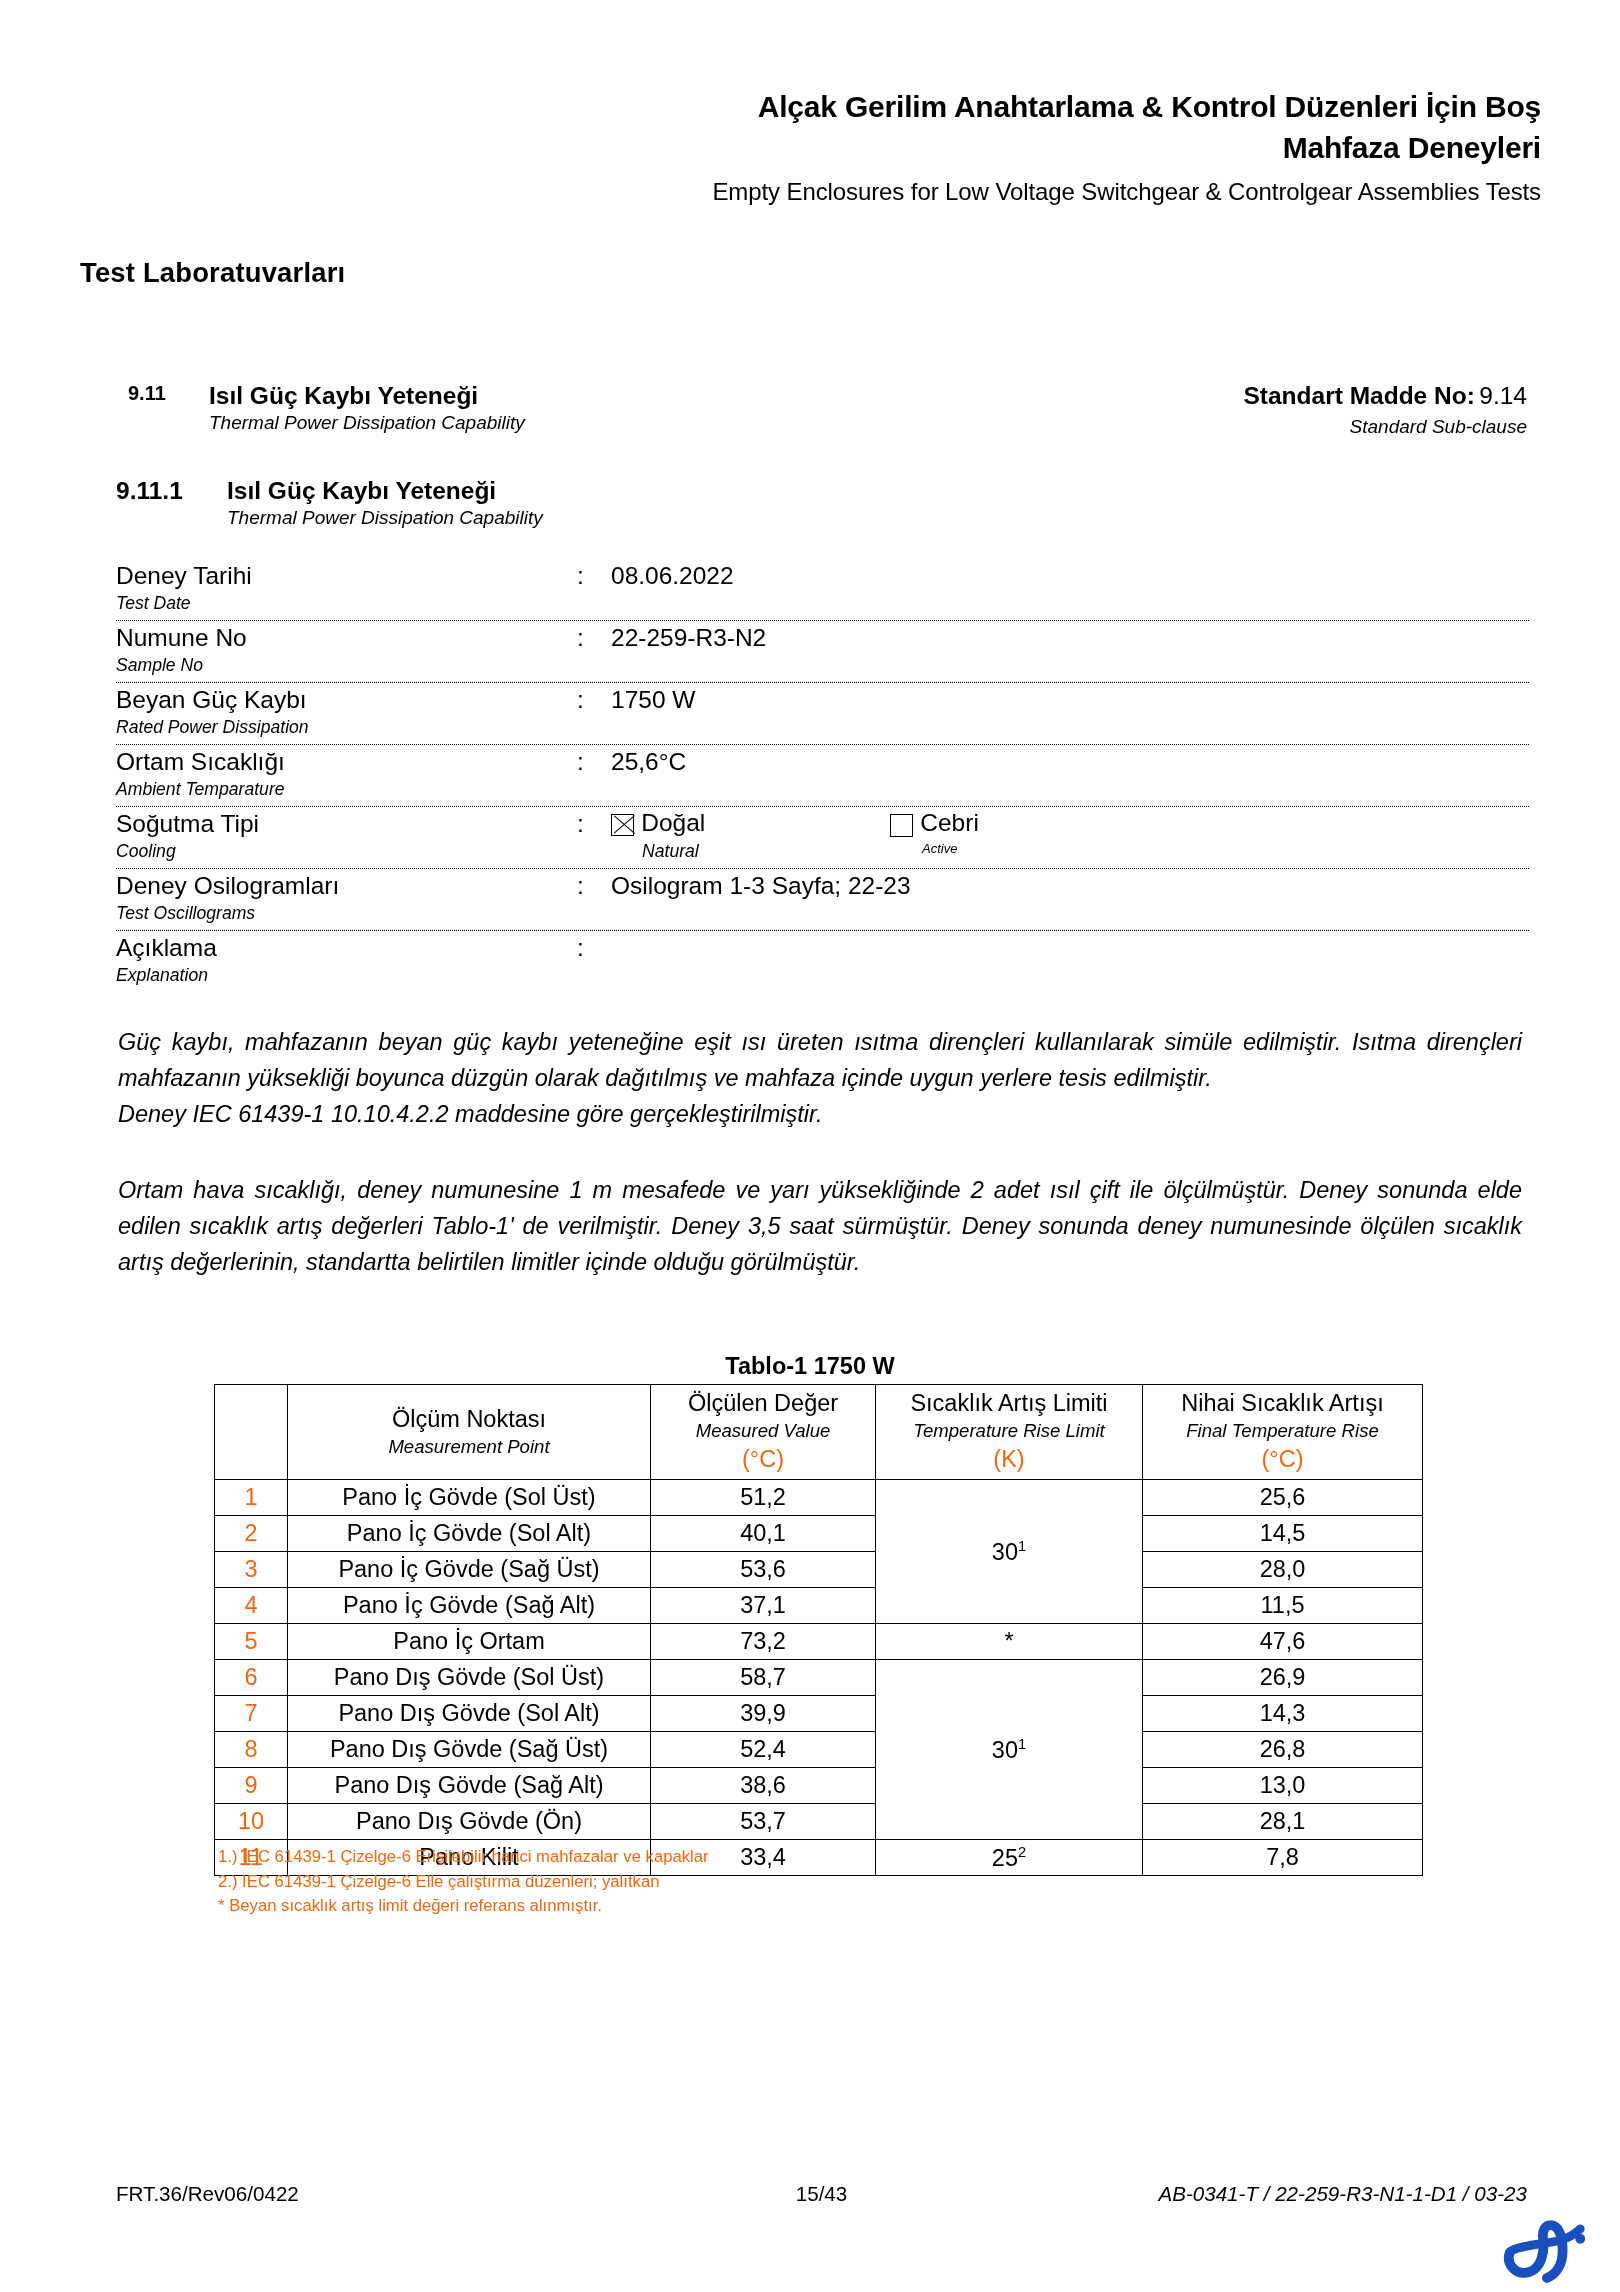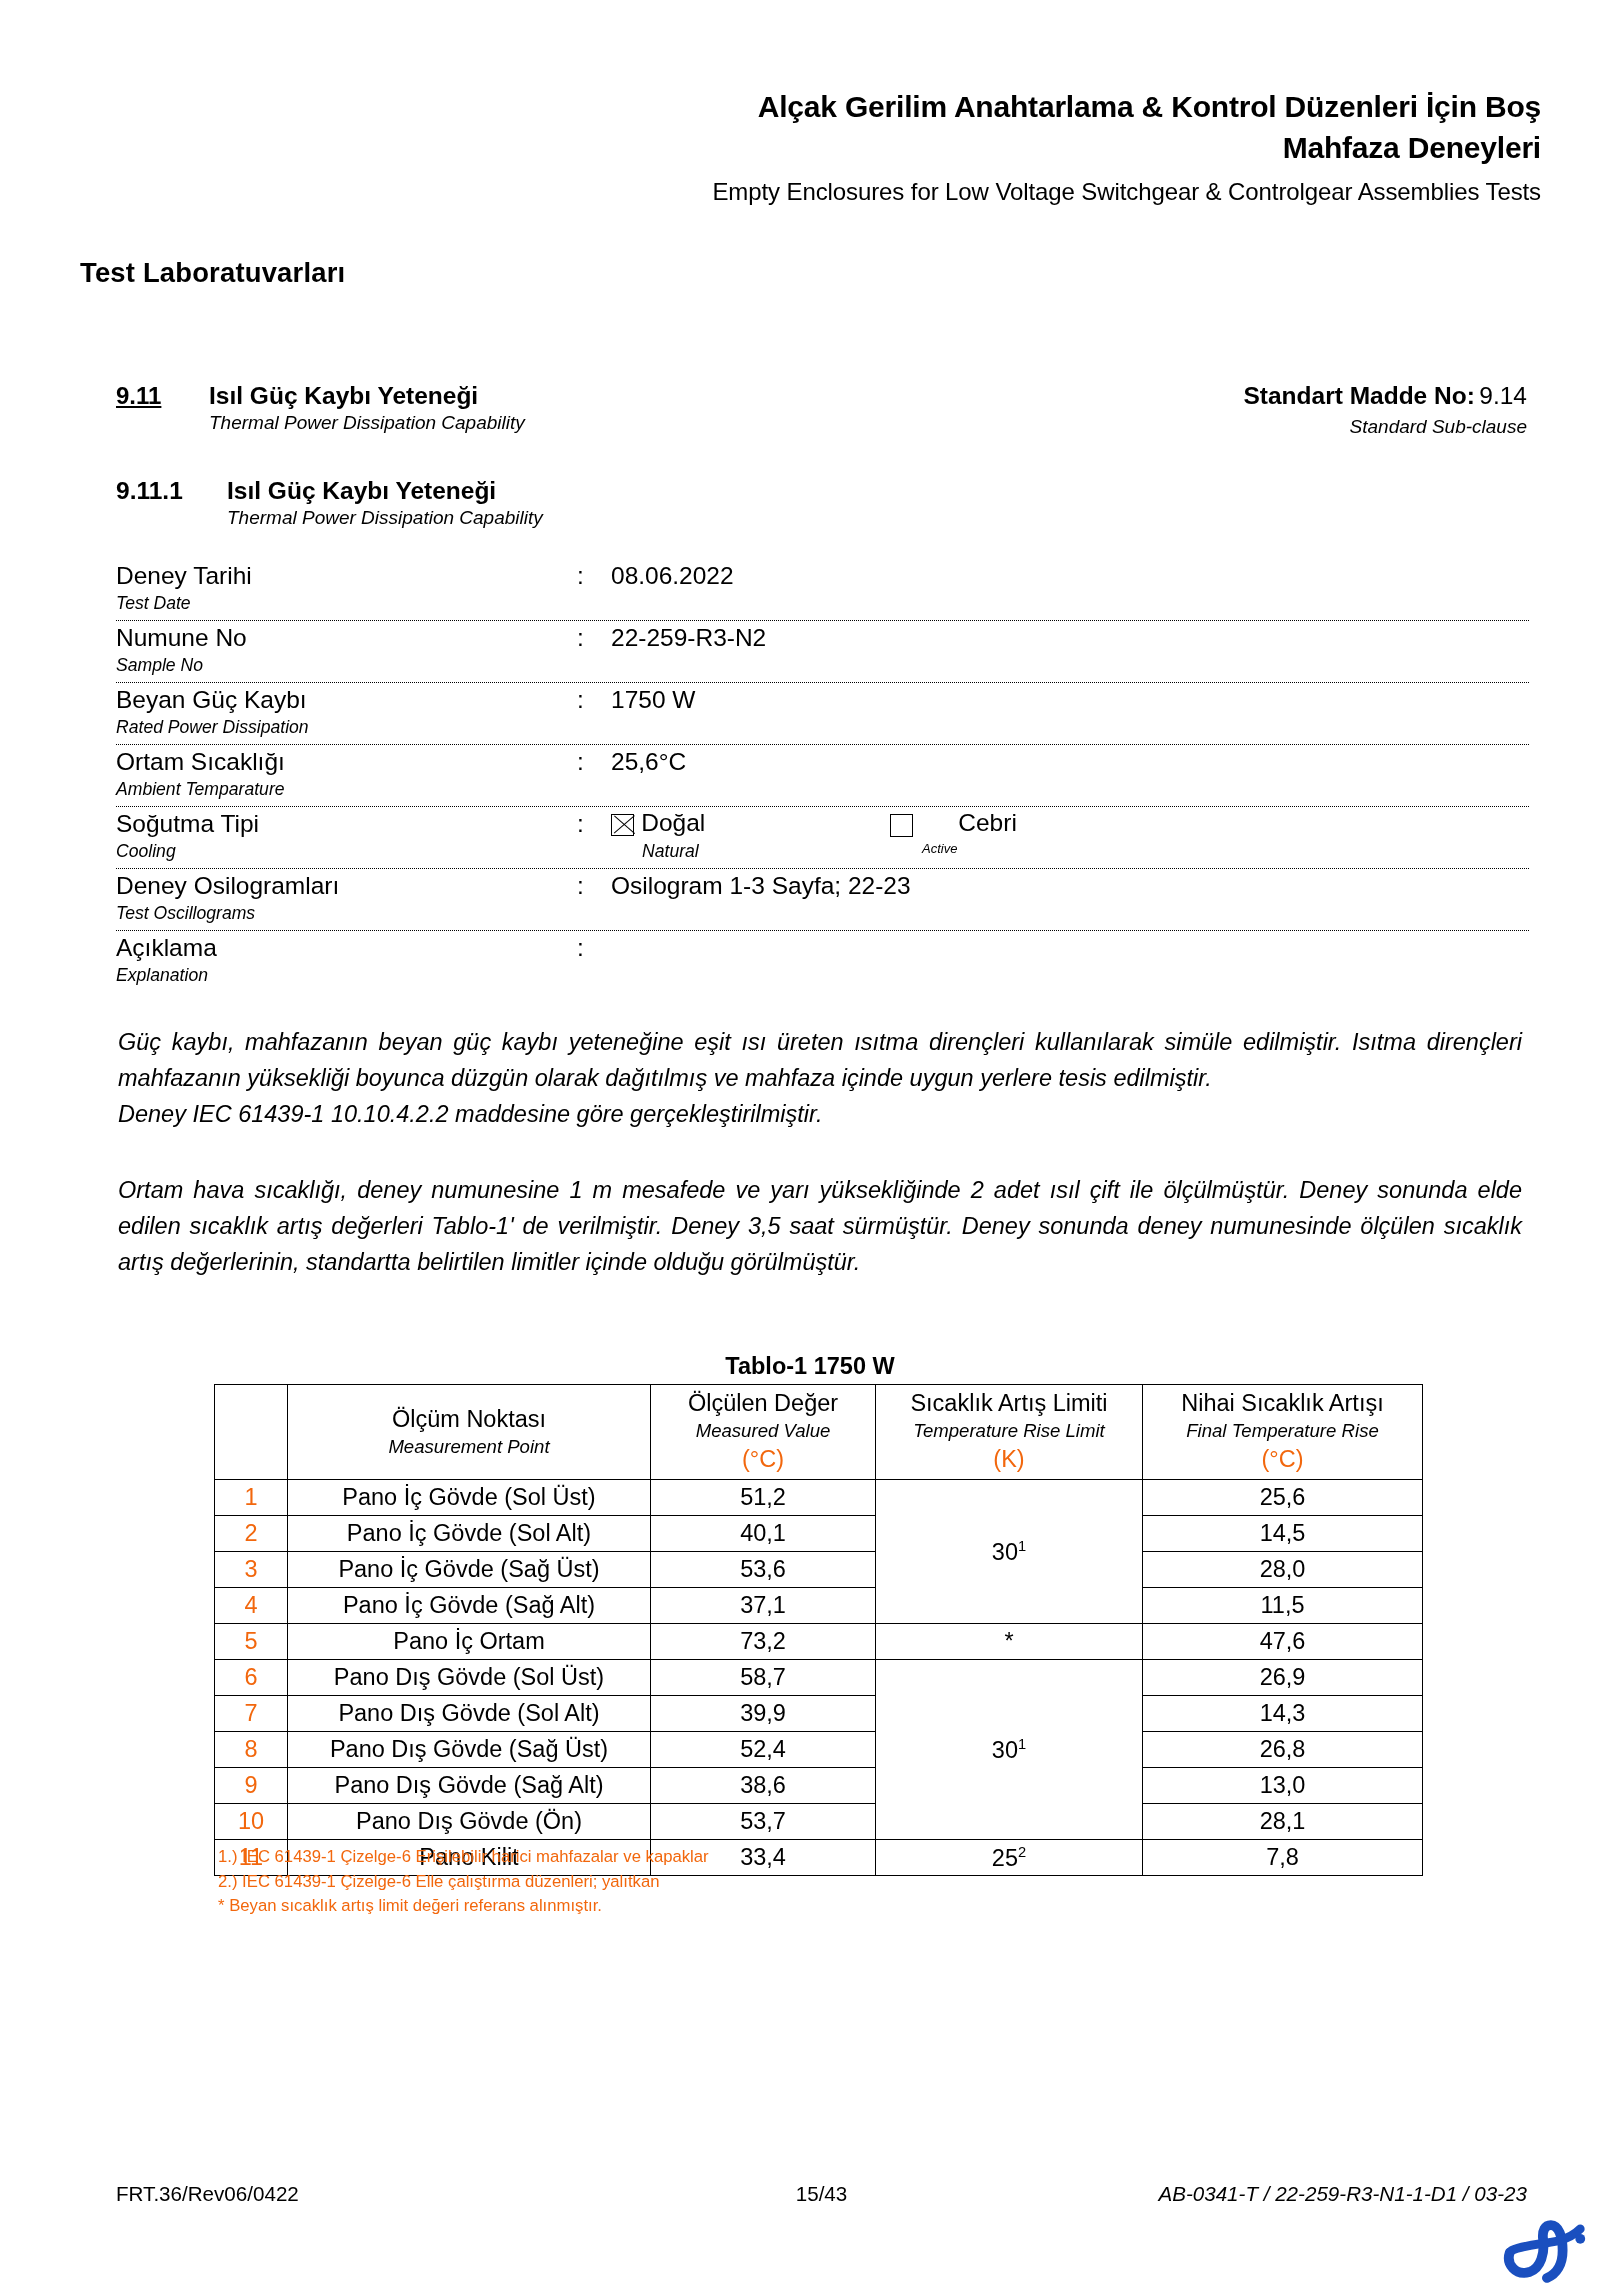--- a/index.html
+++ b/index.html
@@ -93,24 +93,23 @@
     left: 116px;
     top: 382px;
     width: 1411px;
   }
   .sec-row {
     position: relative;
     display: block;
   }
   .sec-num {
     position: absolute;
-    left: 0; top: 0;
-    font-size: 24px;
-    font-weight: bold;
-    text-decoration: underline;
+    left: 12px; top: 0;
+    font-size: 20px;
+    font-weight: bold;
   }
   .sec-tr {
     position: absolute;
     left: 93px; top: 0;
     font-size: 24.5px;
     font-weight: bold;
   }
   .sec-en {
     position: absolute;
     left: 93px; top: 30px;
@@ -200,21 +199,20 @@
     position: absolute;
     left: 495px; top: 1px;
     display: flex;
     align-items: flex-start;
   }
   .cb-group2 {
     position: absolute;
     left: 774px; top: 1px;
     display: flex;
     align-items: center;
-    gap: 38px;
   }
   .cbox {
     width: 22.5px; height: 22.5px;
     border: 1.6px solid #000;
     display: inline-block;
     position: relative;
     margin-top: 5.9px;
     margin-right: 7.8px;
     box-sizing: border-box;
   }

